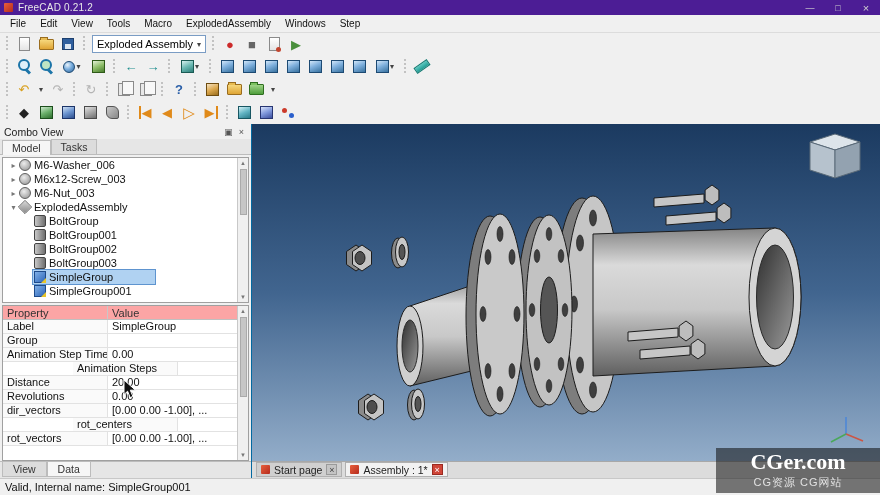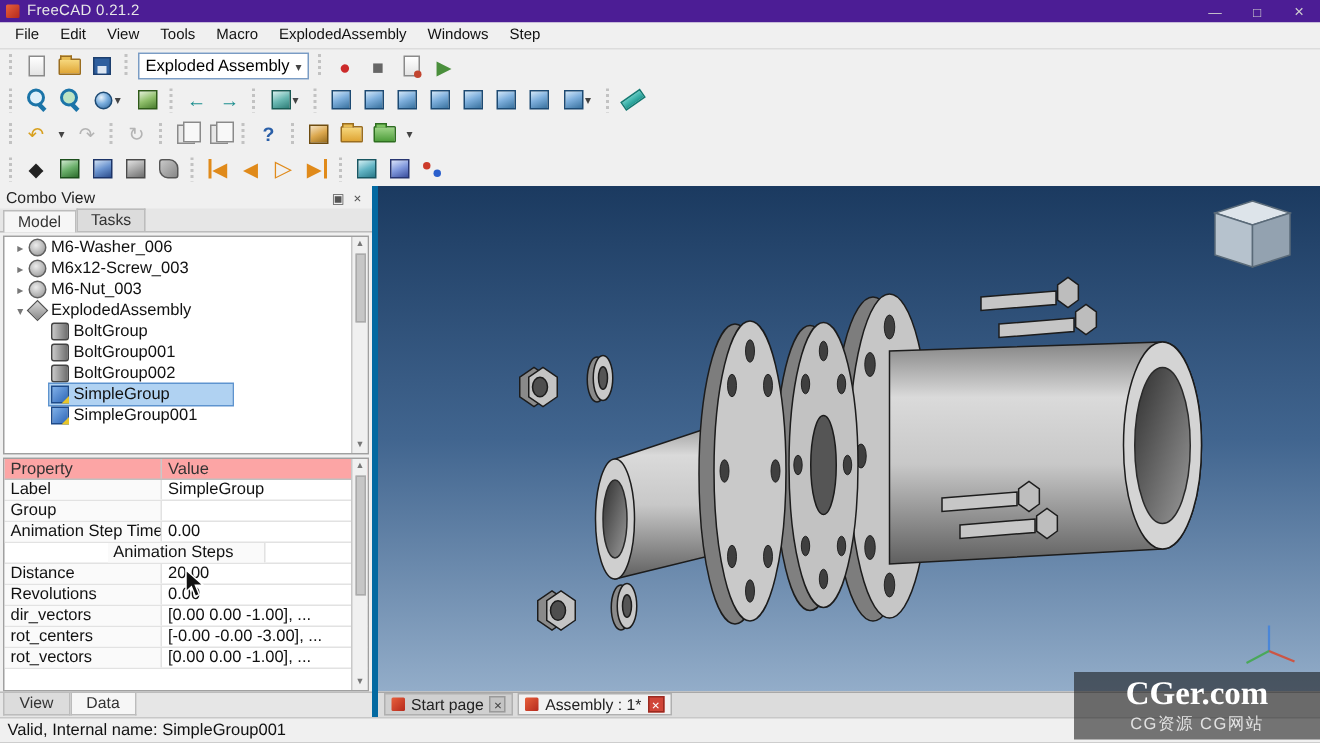--- a/index.html
+++ b/index.html
@@ -62,21 +62,21 @@
   .ic-pages { width: 12px; height: 13px; background: #e8e8e8; border: 1px solid #8a8a8a; position: relative; }
   .ic-pages::after { content:""; position:absolute; left:3px; top:-3px; width:10px; height:12px; background:#f8f8f8; border:1px solid #8a8a8a; }
   .ic-tool { width: 13px; height: 13px; background: linear-gradient(135deg,#c8c8c8,#888); border: 1px solid #555; border-radius: 2px 6px 2px 6px; }
   .ic-dots { position: relative; width: 14px; height: 12px; }
   .ic-dots::before { content:""; position:absolute; left:1px; top:1px; width:5px; height:5px; border-radius:50%; background:#cc3a2a; }
   .ic-dots::after { content:""; position:absolute; right:1px; bottom:1px; width:5px; height:5px; border-radius:50%; background:#2a5fcc; }
 
   .wb-select { width: 114px; height: 18px; background: #fff; border: 1px solid #7a9cc4; display: flex; align-items: center; justify-content: space-between; padding: 0 4px; font-size: 11px; margin: 0 2px; }
 
   
-  .combo { position: absolute; left: 0; top: 124px; width: 252px; height: 354px; background: #f0f0f0; border-right: 4px solid #0369a1; display: flex; flex-direction: column; }
+  .combo { position: absolute; left: 0; top: 124px; width: 252px; height: 354px; background: #f0f0f0; border-right: 1px solid #0369a1; display: flex; flex-direction: column; }
   .cv-header { height: 15px; display: flex; align-items: center; font-size: 10.5px; color: #222; padding: 0 4px; }
   .cv-header .sp { flex: 1; }
   .cv-hicon { font-size: 9px; color: #555; padding: 0 3px; }
   .cv-tabs { height: 16px; display: flex; align-items: flex-end; padding-left: 2px; border-bottom: 1px solid #bcbcbc; background: #e6e6e6; }
   .cv-tab { font-size: 10.5px; padding: 1px 9px; border: 1px solid #bcbcbc; border-bottom: none; background: #dcdcdc; color: #333; }
   .cv-tab.active { background: #f6f6f6; position: relative; top: 1px; }
   .cv-tree { height: 146px; margin: 2px; background: #fff; border: 1px solid #a0a0a0; position: relative; overflow: hidden; }
   .trow { height: 14px; display: flex; align-items: center; font-size: 11px; color: #111; white-space: nowrap; }
   .arrow { width: 9px; font-size: 8px; color: #777; text-align: center; flex: 0 0 auto; }
   .ind1 { padding-left: 6px; } .ind2 { padding-left: 30px; }
@@ -376,20 +376,26 @@
             <span class="t-ic t-bolt"></span>
             <span>BoltGroup001</span>
           </span>
       </div>
       <div class="trow ind2">
         <span class="trow-inner">
             <span class="t-ic t-bolt"></span>
             <span>BoltGroup002</span>
           </span>
       </div>
+      <div class="trow ind2">
+        <span class="trow-inner">
+            <span class="t-ic t-bolt"></span>
+            <span>BoltGroup003</span>
+          </span>
+      </div>
       <div class="trow ind2 selected">
         <span class="trow-inner">
             <span class="t-ic t-group"></span>
             <span>SimpleGroup</span>
           </span>
       </div>
       <div class="trow ind2">
         <span class="trow-inner">
             <span class="t-ic t-group"></span>
             <span>SimpleGroup001</span>
@@ -429,21 +435,20 @@
       <div class="prow">
         <div class="pname">Revolutions</div>
         <div class="pval">0.00</div>
       </div>
       <div class="prow">
         <div class="pname">dir_vectors</div>
         <div class="pval">[0.00 0.00 -1.00], ...</div>
       </div>
       <div class="prow">
         <div class="pname">rot_centers</div>
-        <div class="pval">[-0.00 -0.00 -3.00], ...</div>
       </div>
       <div class="prow">
         <div class="pname">rot_vectors</div>
         <div class="pval">[0.00 0.00 -1.00], ...</div>
       </div>
       <div class="vscroll">
         <div class="vs-up">▲</div>
         <div class="vs-thumb" style="height:80px"></div>
         <div class="vs-dn">▼</div>
       </div>

